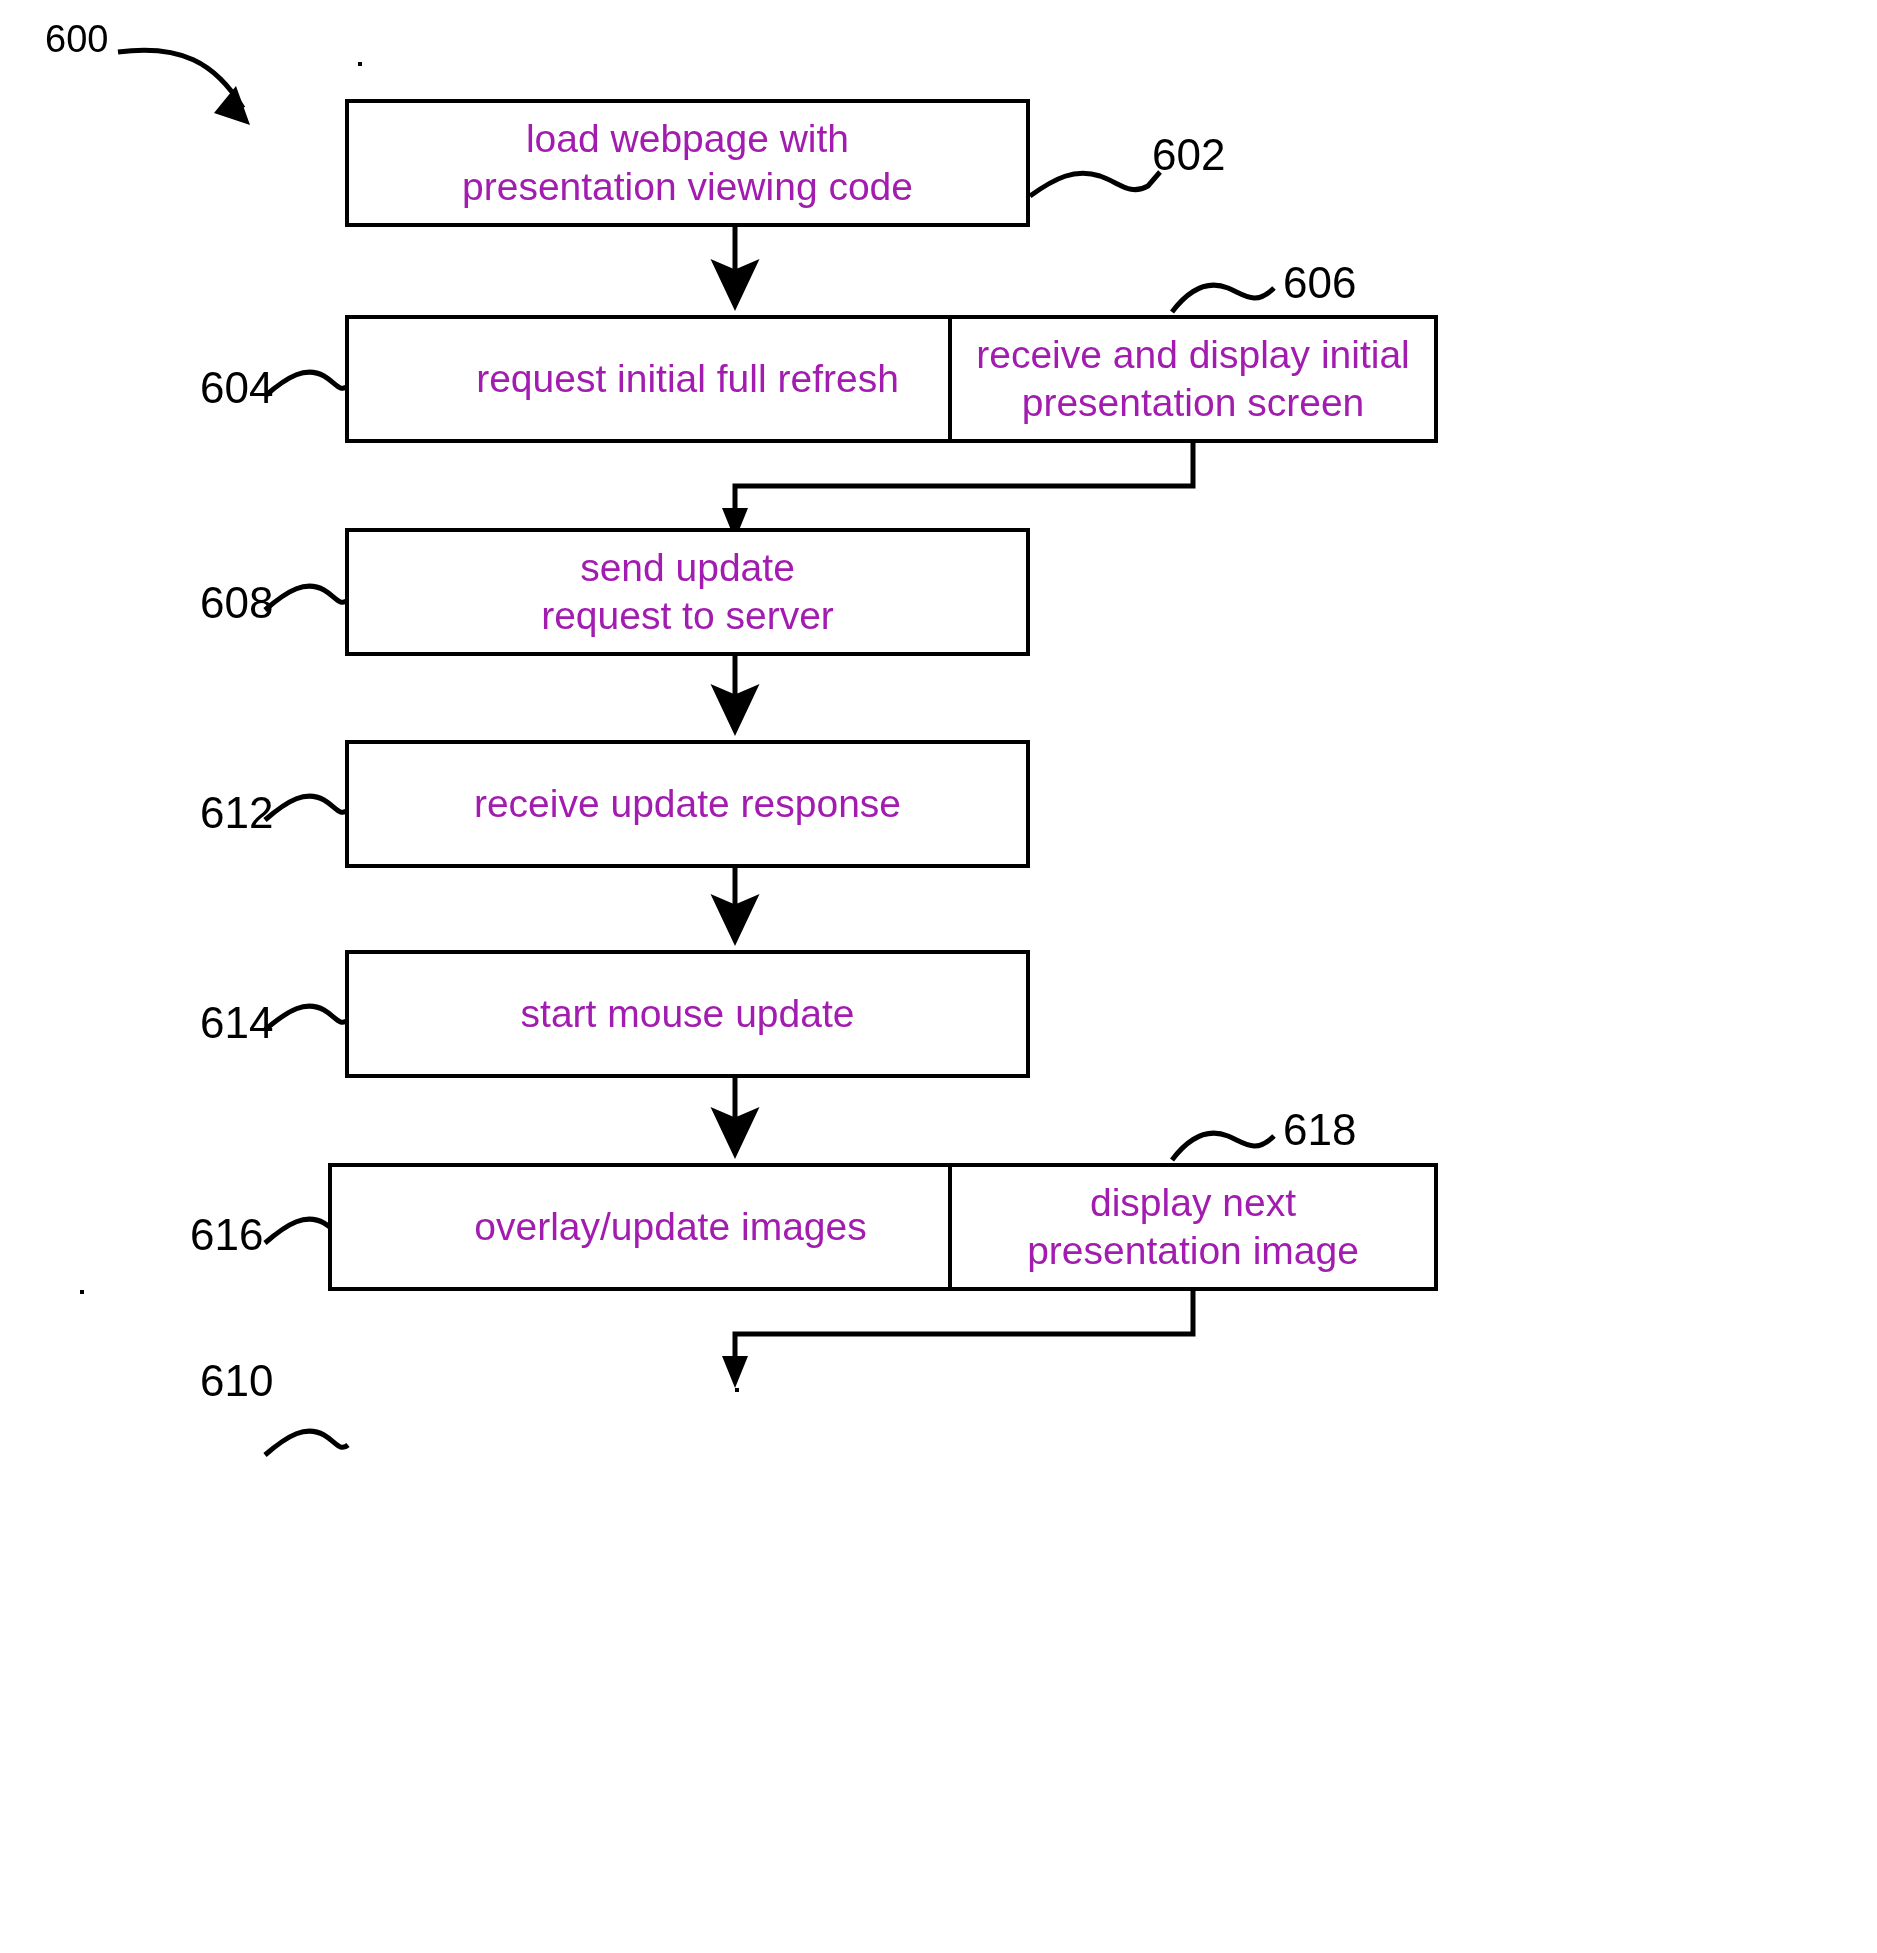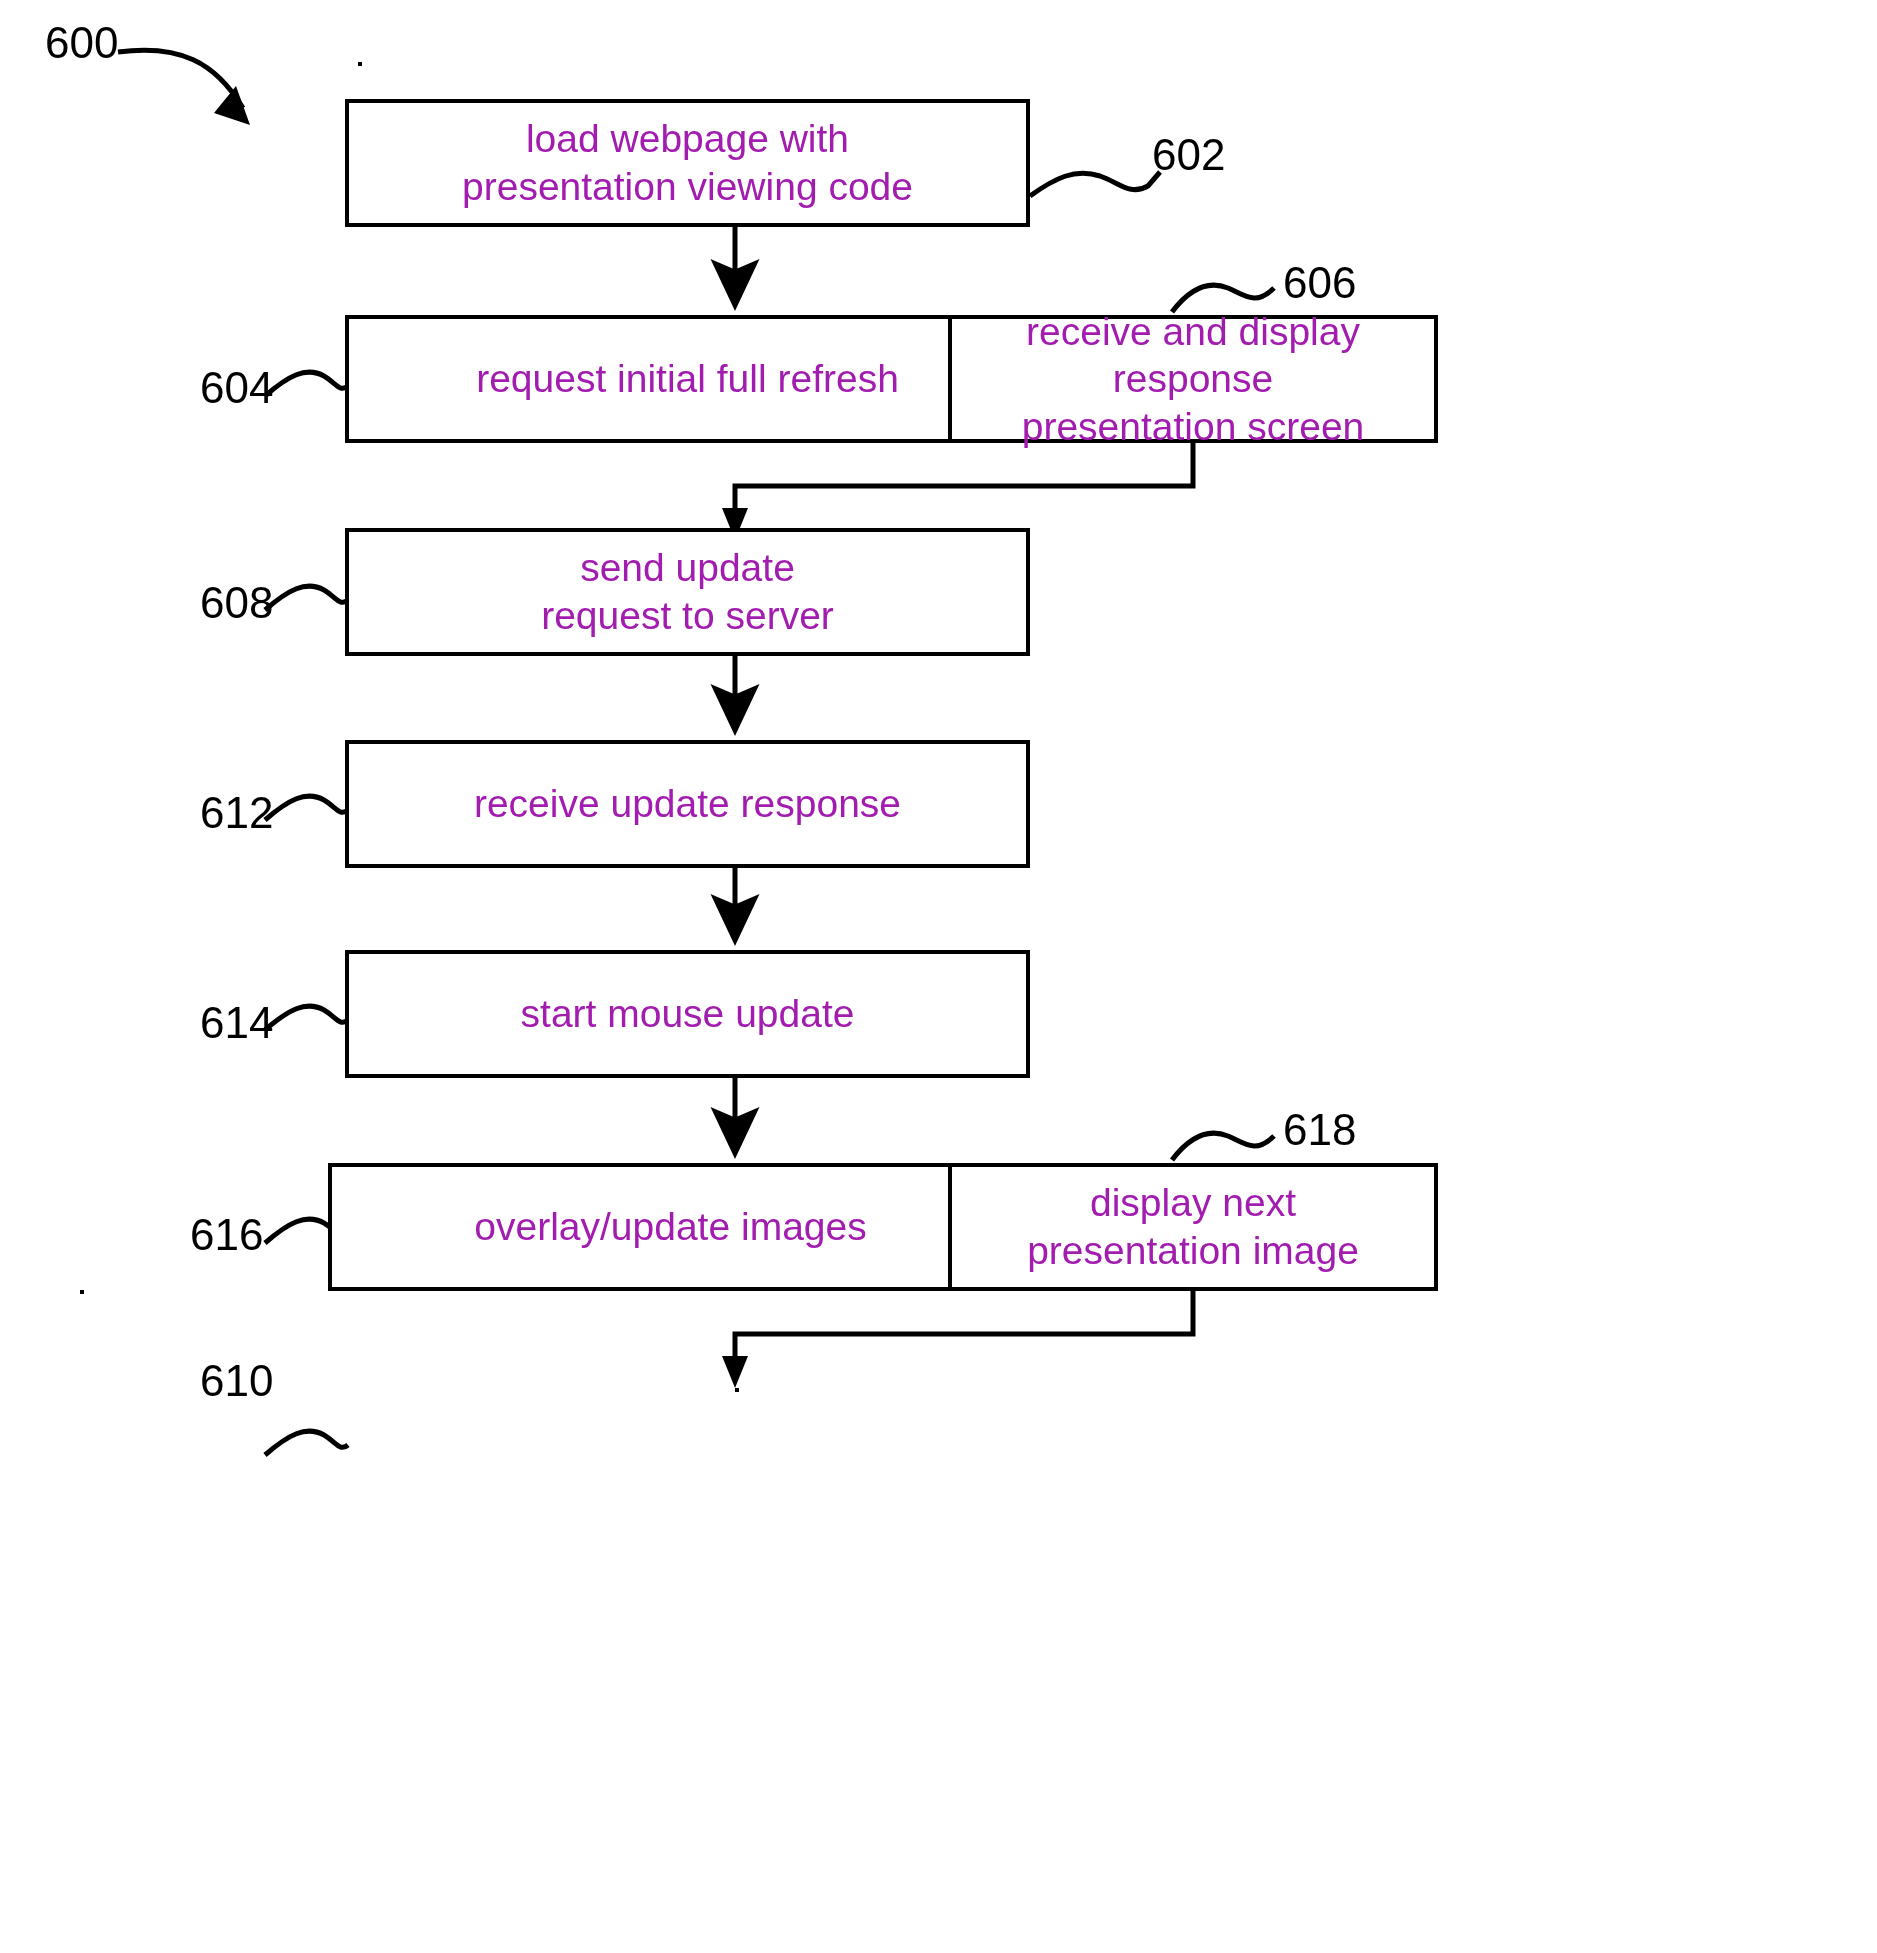--- a/index.html
+++ b/index.html
@@ -45,21 +45,21 @@
   .ref-numeral {
     position: absolute;
     font-family: "Liberation Sans", sans-serif;
     font-size: 44px;
     color: #000000;
     white-space: nowrap;
   }
   .fig-numeral {
     position: absolute;
     font-family: "Liberation Sans", sans-serif;
-    font-size: 44px;
+    font-size: 38px;
     color: #000000;
     white-space: nowrap;
   }
   .speck {
     position: absolute;
     background: #000000;
     width: 4px;
     height: 4px;
   }
 </style>
@@ -122,21 +122,21 @@
   <div class="flow-box" style="left:345px; top:99px; width:685px; height:128px;">
     <span class="flow-box-label">load webpage with
 presentation viewing code</span>
   </div>
 
   <div class="flow-box" style="left:345px; top:315px; width:685px; height:128px;">
     <span class="flow-box-label">request initial full refresh</span>
   </div>
 
   <div class="flow-box" style="left:948px; top:315px; width:490px; height:128px;">
-    <span class="flow-box-label">receive and display response
+    <span class="flow-box-label">receive and display initial
 presentation screen</span>
   </div>
 
   <div class="flow-box" style="left:345px; top:528px; width:685px; height:128px;">
     <span class="flow-box-label">send update
 request to server</span>
   </div>
 
   <div class="flow-box" style="left:345px; top:740px; width:685px; height:128px;">
     <span class="flow-box-label">receive update response</span>

